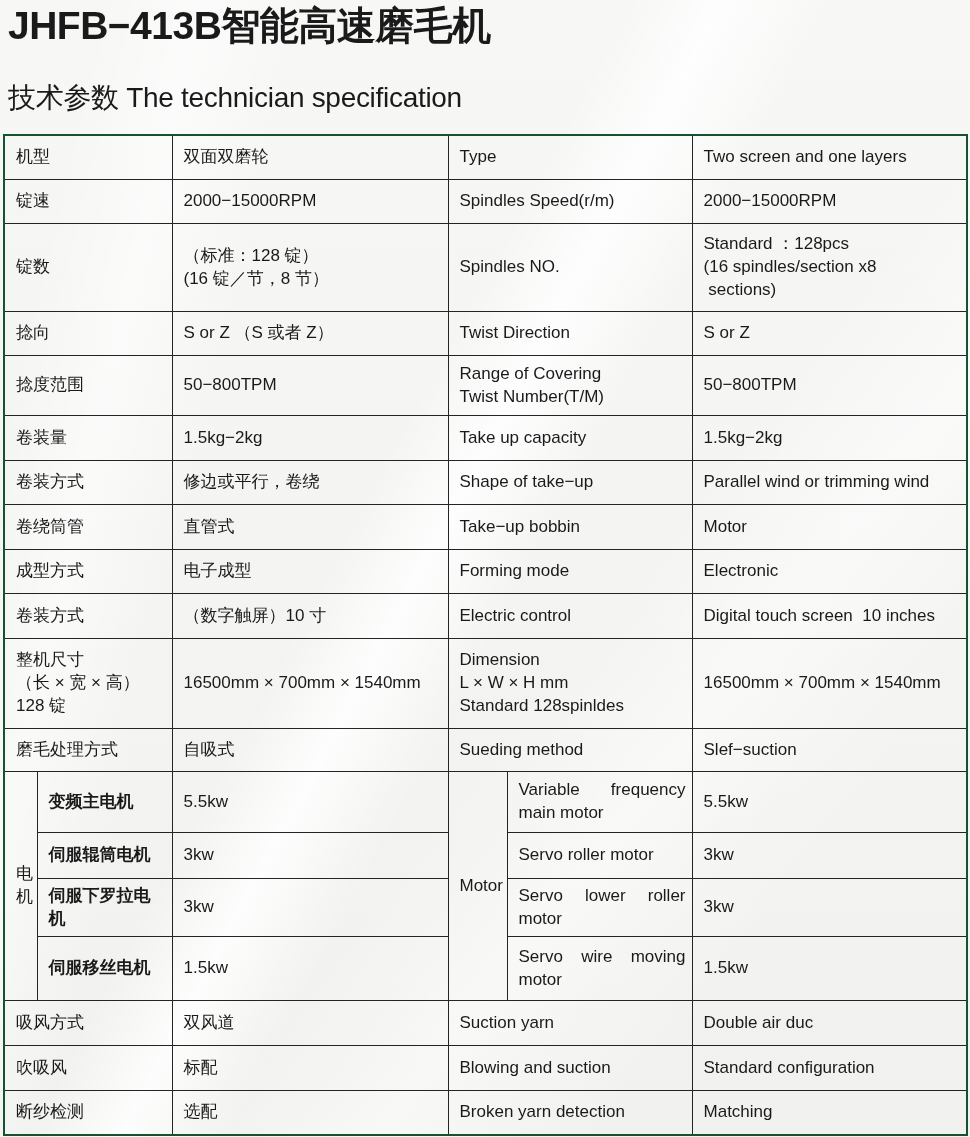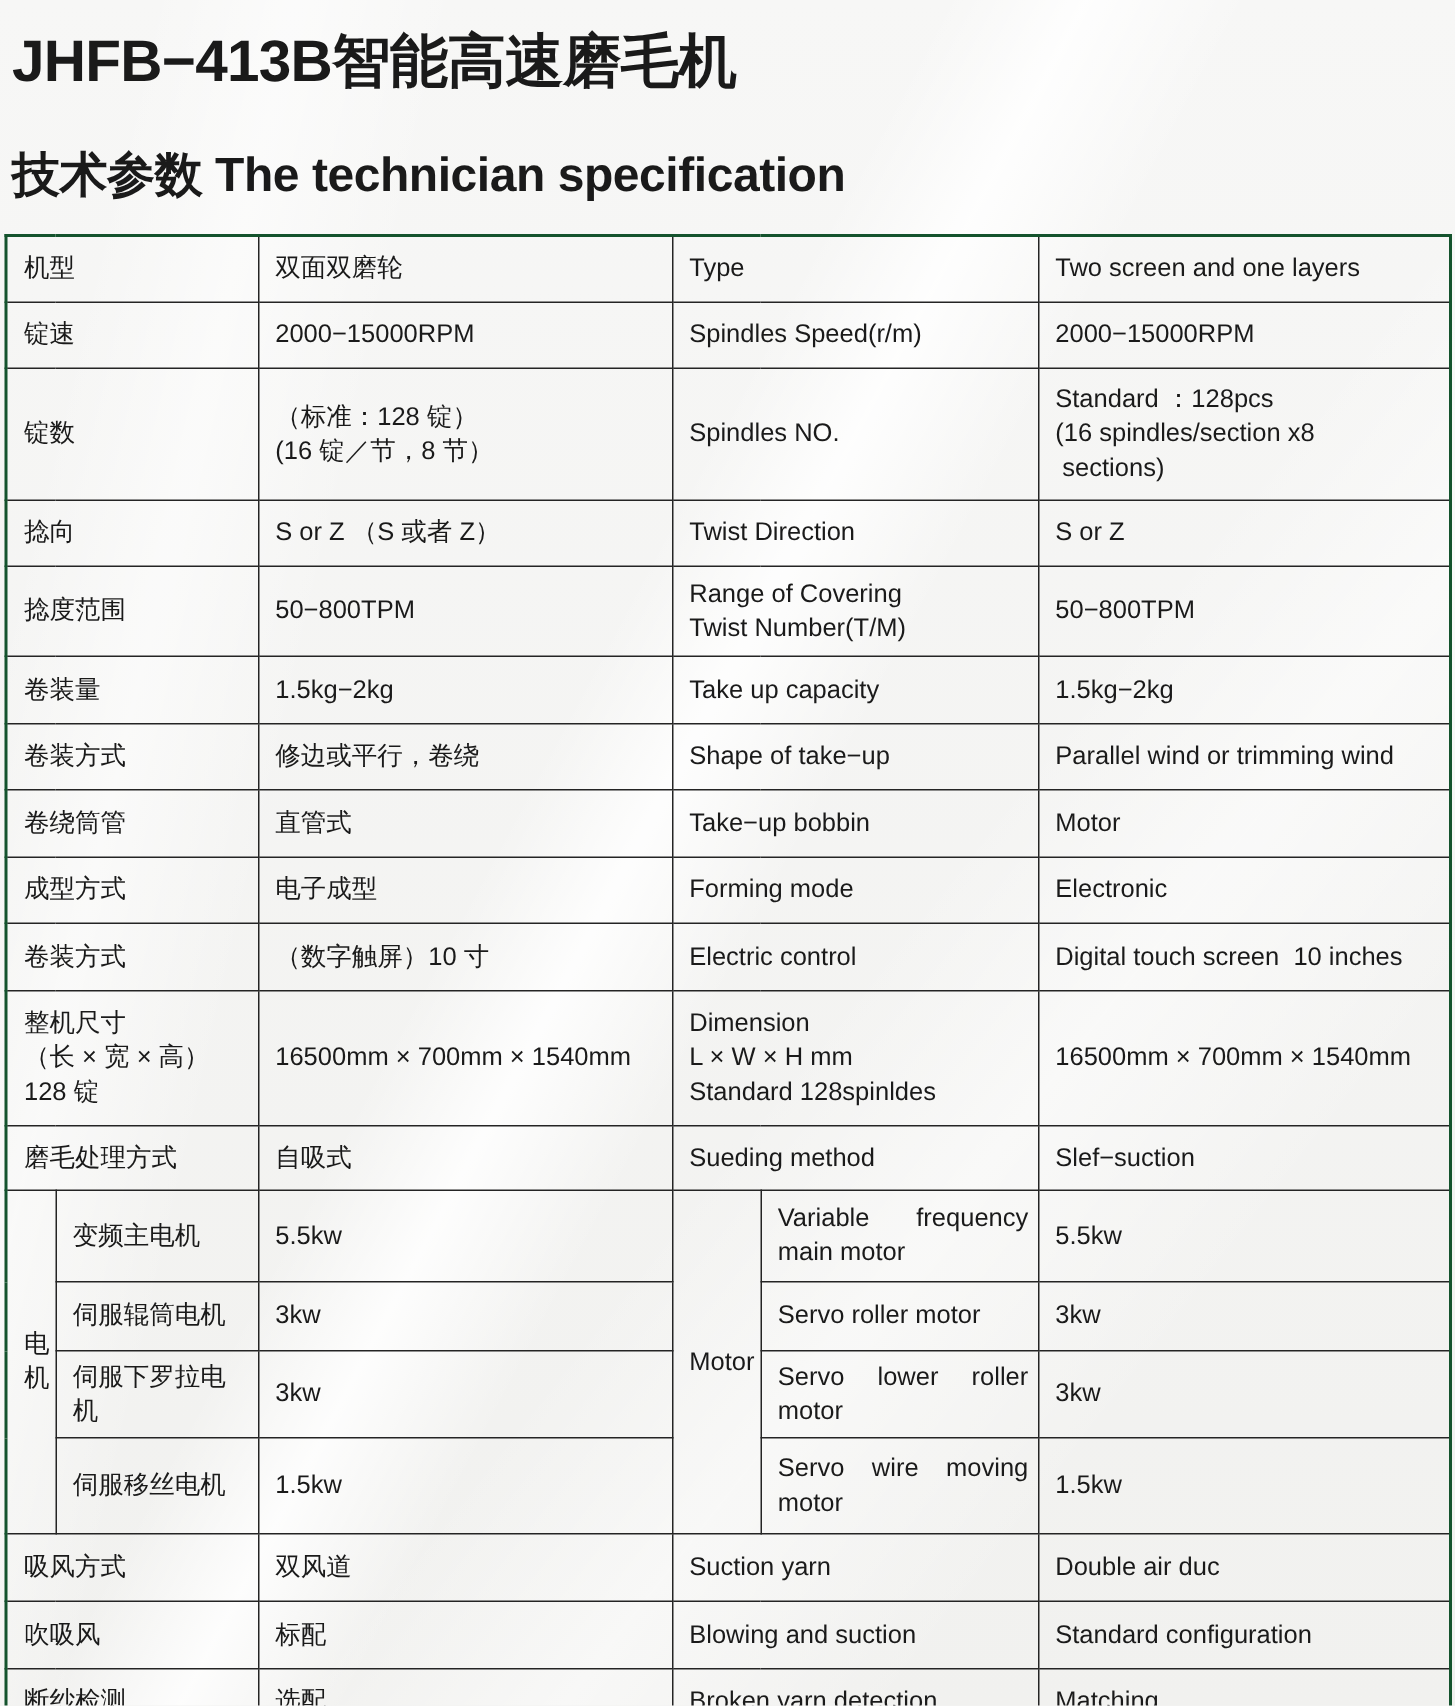--- a/index.html
+++ b/index.html
@@ -8,30 +8,30 @@
     font-family:"Liberation Sans","DejaVu Sans",sans-serif;
     color:#1a1a1a;
     background-color:#f3f3f1;
     background-image:
       linear-gradient(118deg, rgba(255,255,255,0) 40%, rgba(255,255,255,.85) 46%, rgba(255,255,255,0) 53%),
       linear-gradient(103deg, rgba(255,255,255,0) 8%, rgba(255,255,255,.55) 16%, rgba(255,255,255,0) 25%),
       linear-gradient(128deg, rgba(255,255,255,0) 58%, rgba(255,255,255,.5) 68%, rgba(255,255,255,0) 80%),
       linear-gradient(#f7f7f6,#f1f1ef);
   }
   .page-title{
-    margin:20px 0 0 8px;
+    margin:4px 0 0 8px;
     font-size:39px;
     font-weight:bold;
     letter-spacing:-0.5px;
     line-height:1.15;
   }
   .page-subtitle{
     margin:30px 0 2px 8px;
-    font-size:32px;
-    font-weight:bold;
+    font-size:28px;
+    font-weight:normal;
     letter-spacing:-0.3px;
   }
   table.spec{
     margin:17px 0 0 3px;
     width:963px;
     border-collapse:collapse;
     table-layout:fixed;
     border:2px solid #14532d;
   }
   table.spec td{
@@ -56,20 +56,21 @@
     white-space:normal;
   }
   td.motor-en-label{
     text-align:justify;
     white-space:normal;
     padding-right:7px;
   }
   td.cn-sub{
     padding-left:10px;
     padding-right:3px;
+    font-weight:bold;
   }
 </style>
 </head>
 <body>
 
 <h1 class="page-title">JHFB−413B智能高速磨毛机</h1>
 <h2 class="page-subtitle">技术参数 The technician specification</h2>
 
 <table class="spec">
   <colgroup>

